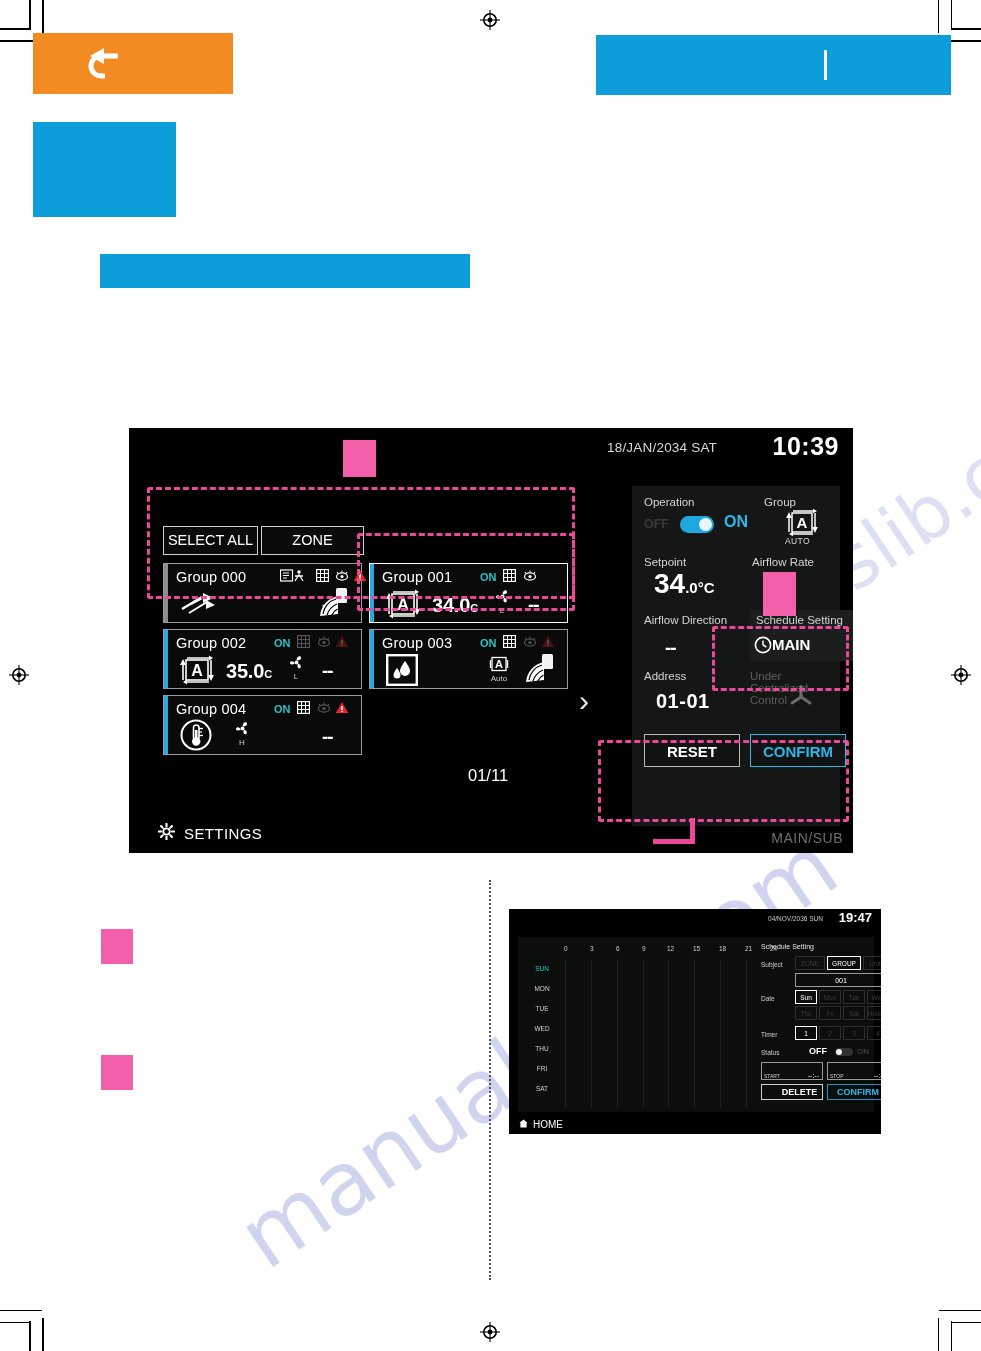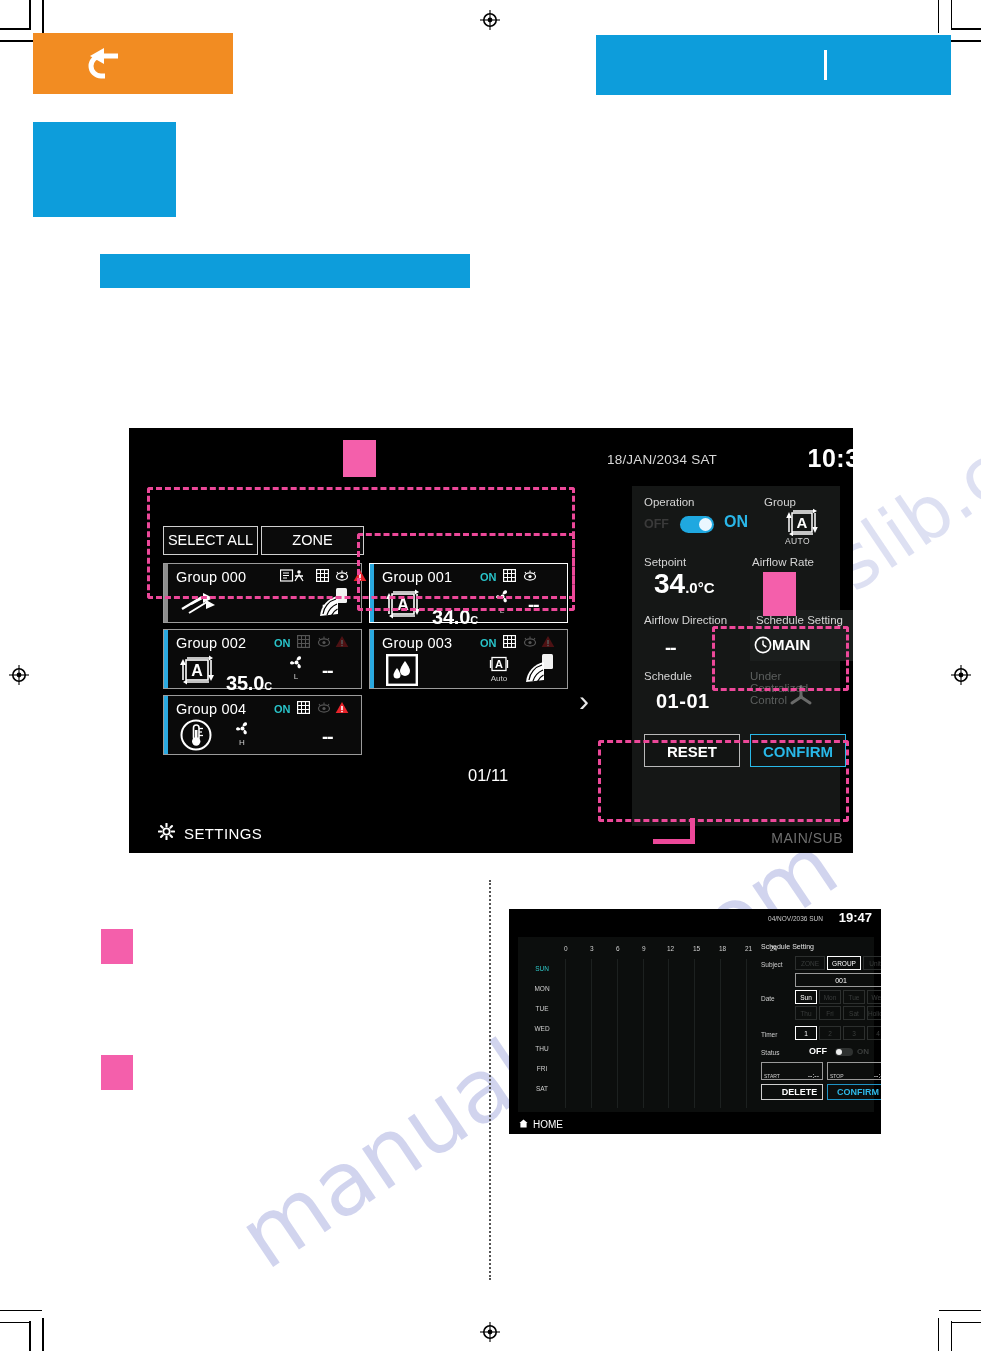--- a/index.html
+++ b/index.html
@@ -21,21 +21,21 @@
   .blk-pink{background:#f45fab;}
 
   .back-arrow{position:absolute;left:78px;top:48px;width:60px;height:38px;}
   .caret{position:absolute;background:#ffffff;width:3px;height:30px;left:824px;top:50px;}
 
   
   .device{
     position:absolute;left:129px;top:428px;width:724px;height:425px;
     background:#000000;overflow:hidden;
   }
-  .dev-topbar{position:absolute;left:0;top:16px;width:100%;height:34px;padding-left:35px;}
+  .dev-topbar{position:absolute;left:0;top:4px;width:100%;height:34px;}
   .dev-date{position:absolute;left:478px;top:8px;font-size:13.5px;color:#d8d8d8;letter-spacing:.2px;}
   .dev-time{position:absolute;right:14px;top:0px;font-size:25px;color:#ffffff;font-weight:bold;letter-spacing:.5px;}
 
   
   .list-wrap{position:absolute;left:0;top:34px;width:460px;bottom:0;}
   .topbtns{position:absolute;left:34px;top:64px;display:flex;}
   .tbtn{
     border:1px solid #cfcfcf;color:#ffffff;font-size:14.5px;
     height:27px;line-height:27px;text-align:center;background:#0b0b0b;
   }
@@ -51,21 +51,21 @@
   .card.sel{border-color:#ffffff;}
   .card .lbar{position:absolute;left:0;top:0;bottom:0;width:4px;background:#2aa9e0;}
   .card .lbar.off{background:#8d8d8d;}
   .card-title{position:absolute;left:12px;top:5px;font-size:14.5px;color:#fff;letter-spacing:.2px;}
   .card-on{position:absolute;top:7px;left:110px;font-size:11px;color:#29c3c9;font-weight:bold;}
   .ic{position:absolute;top:5px;}
   .ic svg{display:block;}
   .ic.dim{opacity:.30;}
   .row2{position:absolute;left:10px;right:8px;top:24px;height:34px;}
   .mode-ic{position:absolute;left:2px;top:1px;}
-  .temp{position:absolute;left:52px;top:18px;font-size:20px;color:#fff;font-weight:bold;letter-spacing:-.2px;}
+  .temp{position:absolute;left:52px;top:6px;font-size:20px;color:#fff;font-weight:bold;letter-spacing:-.2px;}
   .temp .unit{font-size:11px;}
   .fan{position:absolute;left:110px;top:0px;text-align:center;width:24px;}
   .fan .lv{font-size:8px;color:#cfcfcf;display:block;margin-top:-3px;}
   .dash{position:absolute;left:148px;top:6px;color:#fff;font-size:19px;font-weight:bold;letter-spacing:-1px;}
   .louv{position:absolute;right:4px;top:-1px;}
 
   .chev{position:absolute;left:450px;top:222px;color:#e8e8e8;font-size:30px;font-weight:300;}
   .paging{position:absolute;left:339px;top:304px;font-size:16.5px;color:#ffffff;}
   .settings{position:absolute;left:29px;bottom:10px;display:flex;align-items:center;gap:9px;color:#fff;font-size:15px;letter-spacing:.4px;}
 
@@ -579,21 +579,21 @@
         <div class="clock-ic">
           <svg width="18" height="18" viewBox="0 0 18 18">
             <circle cx="9" cy="9" r="7.6" fill="none" stroke="#fff" stroke-width="1.6"></circle>
             <line x1="9" y1="9" x2="9" y2="4.4" stroke="#fff" stroke-width="1.5"></line>
             <line x1="9" y1="9" x2="12.4" y2="11" stroke="#fff" stroke-width="1.5"></line>
           </svg>
         </div>
         <div class="sched-none">MAIN</div>
       </div>
 
-      <div class="dlabel" style="left:12px;top:184px;">Schedule</div>
+      <div class="dlabel" style="left:12px;top:184px;">Address</div>
       <div class="addr">01-01</div>
 
       <div class="dlabel" style="left:118px;top:184px;color:#5c5f5e;">Under Centralized Control</div>
       <div class="ucc-ic">
         <svg width="28" height="26" viewBox="0 0 28 26">
           <path d="M14 13 L14 2.5 M14 13 L5 19 M14 13 L23 19" stroke="#cfcfcf" stroke-width="3" stroke-linecap="round" fill="none"></path>
           <circle cx="14" cy="13" r="2" fill="#cfcfcf"></circle>
         </svg>
       </div>
 

